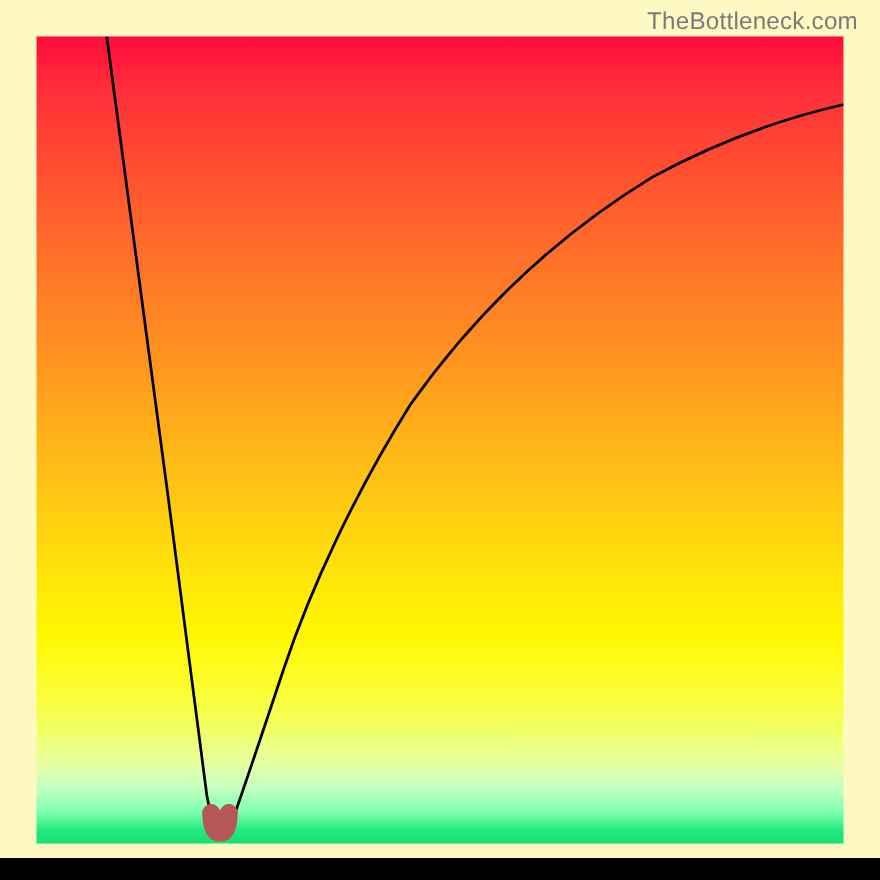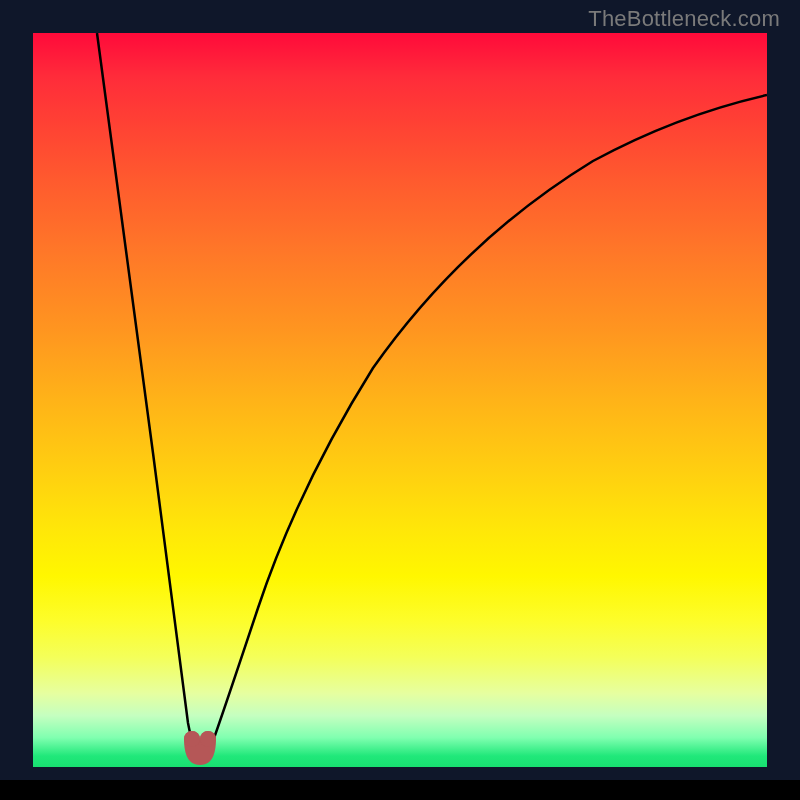--- a/index.html
+++ b/index.html
@@ -10,21 +10,21 @@
     overflow: hidden;
     background: #000;
     font-family: Arial, Helvetica, sans-serif;
   }
   .frame {
     position: absolute;
     left: 0;
     top: 0;
     width: 800px;
     height: 780px;
-    background: #0f172a;
+    background: #fef9c3;
   }
   .plot-area {
     position: absolute;
     left: 33px;
     top: 33px;
     width: 734px;
     height: 734px;
     overflow: hidden;
   }
   .gradient {

